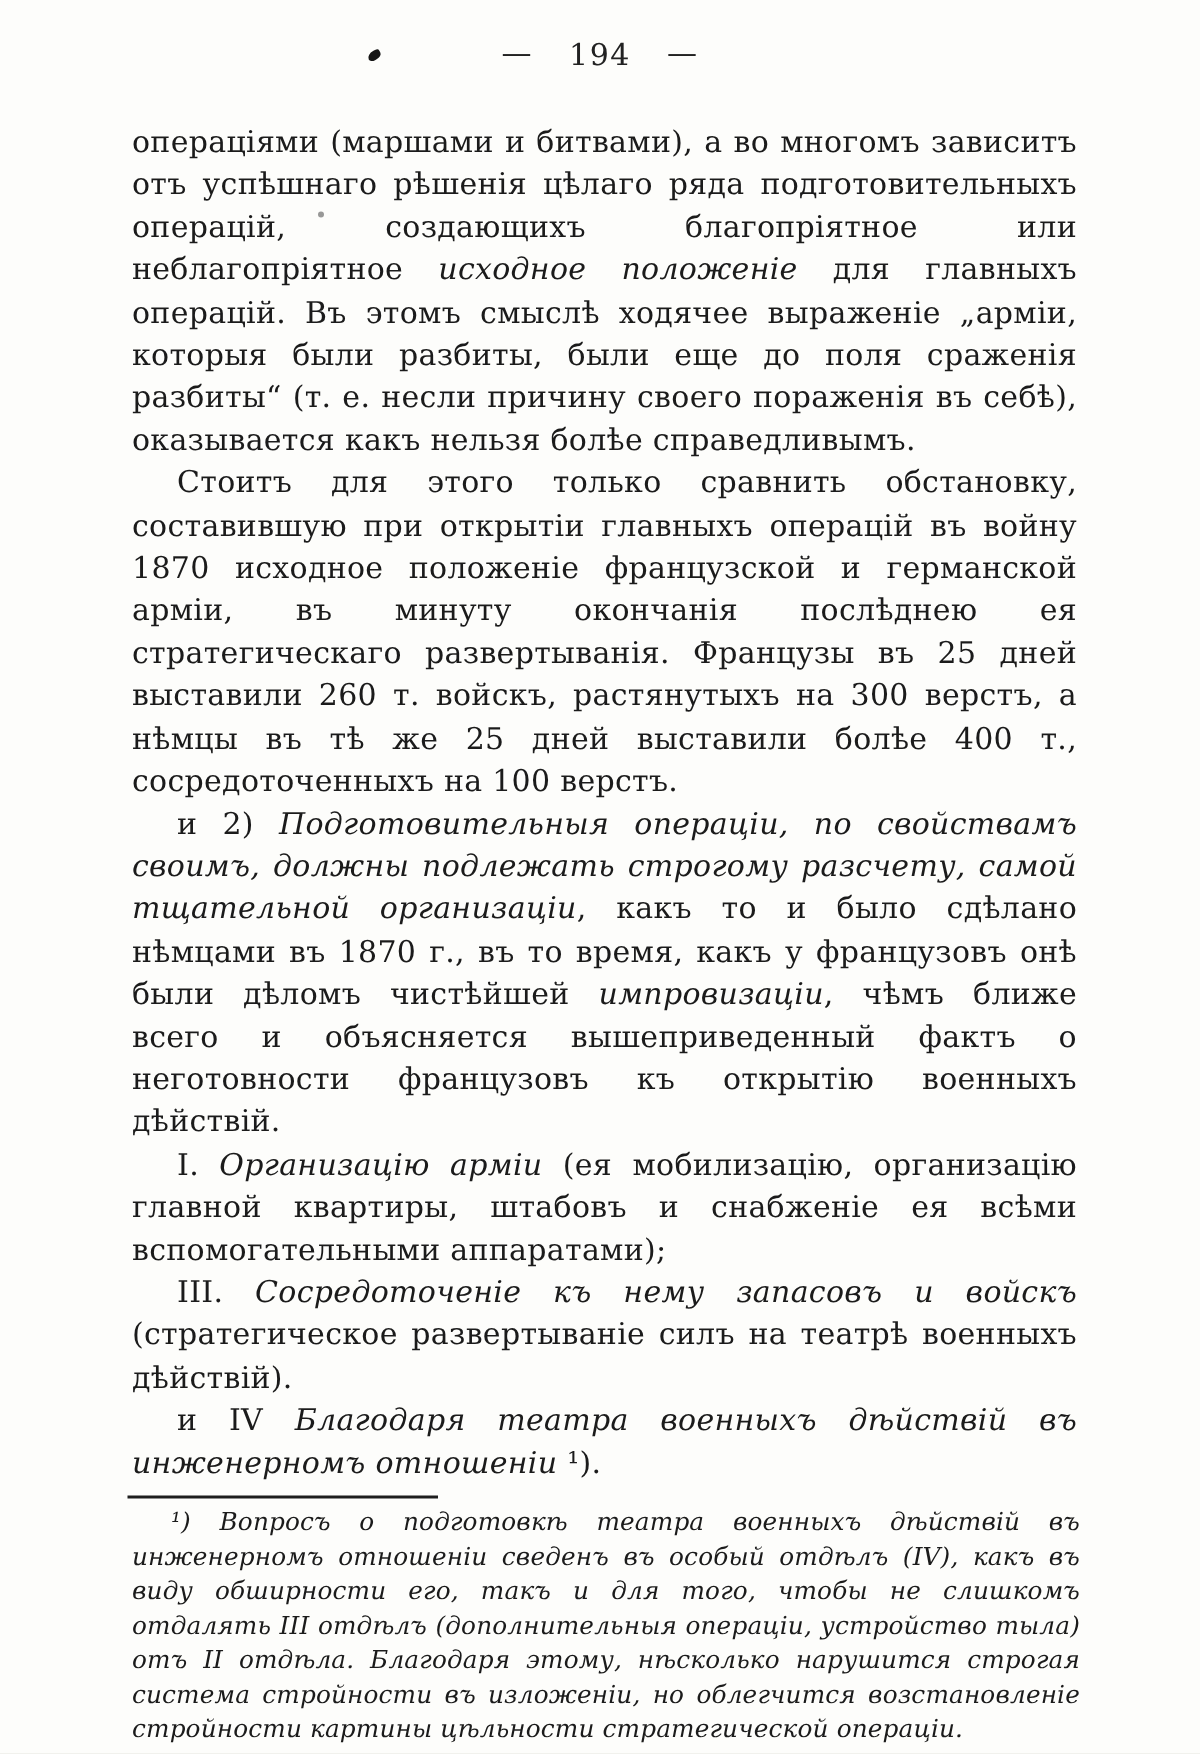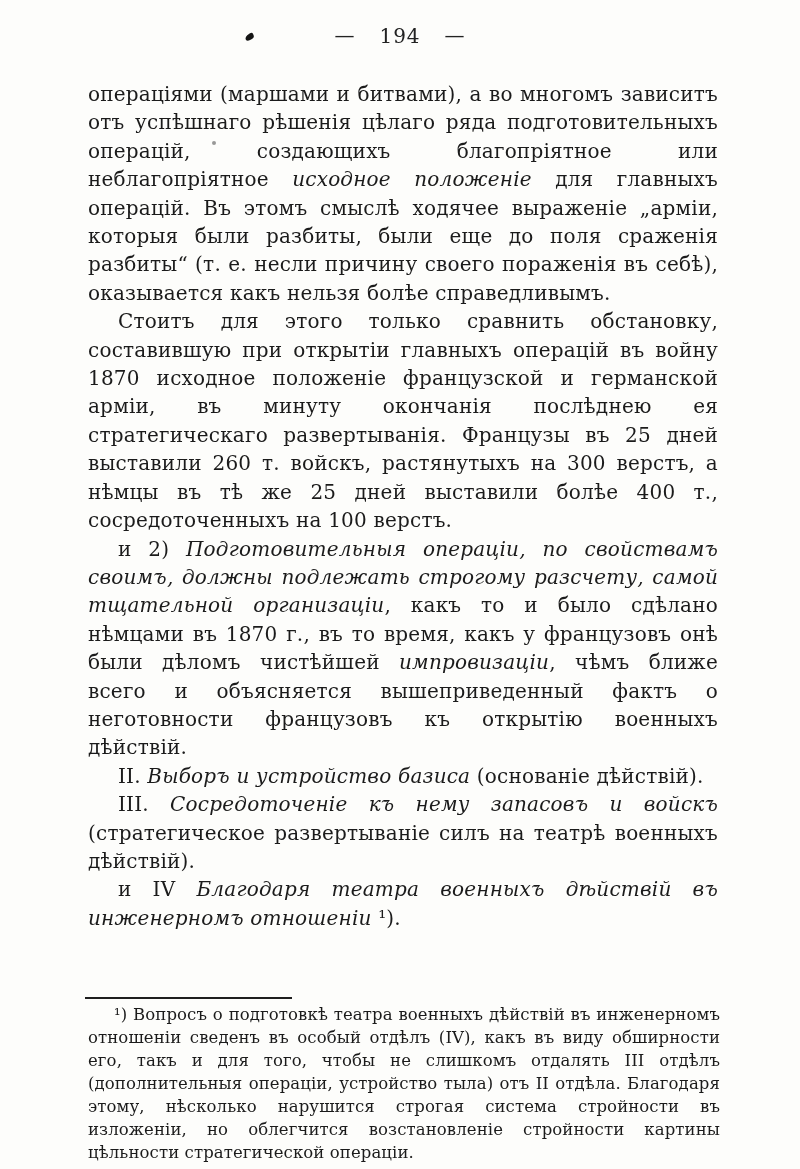--- a/index.html
+++ b/index.html
@@ -81,20 +81,21 @@
   }
   .footnote-block {
     position: absolute;
     left: 88px;
     top: 1003px;
     width: 632px;
     font-size: 16.5px;
     line-height: 23px;
     text-align: justify;
     letter-spacing: 0.1px;
+    font-style: italic;
   }
   .footnote-block p.para {
     margin: 0;
   }
   .footnote-block .indent {
     text-indent: 26px;
   }
 </style>
 </head>
 <body>
@@ -105,21 +106,21 @@
   <span class="ink-dot"></span>
 
   <div class="running-head">
     <span class="dash">—</span><span>194</span><span class="dash">—</span>
   </div>
 
   <div class="text-block" id="main-text">
       <p class="para"><span class="seg">операціями (маршами и битвами), а во многомъ зависитъ отъ успѣшнаго рѣшенія цѣлаго ряда подготовительныхъ операцій, создающихъ благопріятное или неблагопріятное </span><span class="seg italic">исходное положеніе</span><span class="seg"> для главныхъ операцій. Въ этомъ смыслѣ ходячее выраженіе „арміи, которыя были разбиты, были еще до поля сраженія разбиты“ (т. е. несли причину своего пораженія въ себѣ), оказывается какъ нельзя болѣе справедливымъ.</span></p>
       <p class="para indent"><span class="seg">Стоитъ для этого только сравнить обстановку, составившую при открытіи главныхъ операцій въ войну 1870 исходное положеніе французской и германской арміи, въ минуту окончанія послѣднею ея стратегическаго развертыванія. Французы въ 25 дней выставили 260 т. войскъ, растянутыхъ на 300 верстъ, а нѣмцы въ тѣ же 25 дней выставили болѣе 400 т., сосредоточенныхъ на 100 верстъ.</span></p>
       <p class="para indent"><span class="seg">и 2) </span><span class="seg italic">Подготовительныя операціи, по свойствамъ своимъ, должны подлежать строгому разсчету, самой тщательной организаціи</span><span class="seg">, какъ то и было сдѣлано нѣмцами въ 1870 г., въ то время, какъ у французовъ онѣ были дѣломъ чистѣйшей </span><span class="seg italic">импровизаціи</span><span class="seg">, чѣмъ ближе всего и объясняется вышеприведенный фактъ о неготовности французовъ къ открытію военныхъ дѣйствій.</span></p>
-      <p class="para indent"><span class="seg">II. </span><span class="seg italic">Выборъ и устройство базиса</span><span class="seg"> (основаніе дѣйствій).</span></p>
+      <p class="para indent"><span class="seg">I. </span><span class="seg italic">Организацію арміи</span><span class="seg"> (ея мобилизацію, организацію главной квартиры, штабовъ и снабженіе ея всѣми вспомогательными аппаратами);</span></p>
       <p class="para indent"><span class="seg">III. </span><span class="seg italic">Сосредоточеніе къ нему запасовъ и войскъ</span><span class="seg"> (стратегическое развертываніе силъ на театрѣ военныхъ дѣйствій).</span></p>
       <p class="para indent"><span class="seg">и IV </span><span class="seg italic">Благодаря театра военныхъ дѣйствій въ инженерномъ отношеніи</span><span class="seg"> ¹).</span></p>
     </div>
 
   <div class="footnote-rule"></div>
 
   <div class="footnote-block" id="footnote-text">
       <p class="para indent"><span class="seg">¹) Вопросъ о подготовкѣ театра военныхъ дѣйствій въ инженерномъ отношеніи сведенъ въ особый отдѣлъ (IV), какъ въ виду обширности его, такъ и для того, чтобы не слишкомъ отдалять III отдѣлъ (дополнительныя операціи, устройство тыла) отъ II отдѣла. Благодаря этому, нѣсколько нарушится строгая система стройности въ изложеніи, но облегчится возстановленіе стройности картины цѣльности стратегической операціи.</span></p>
     </div>
 

